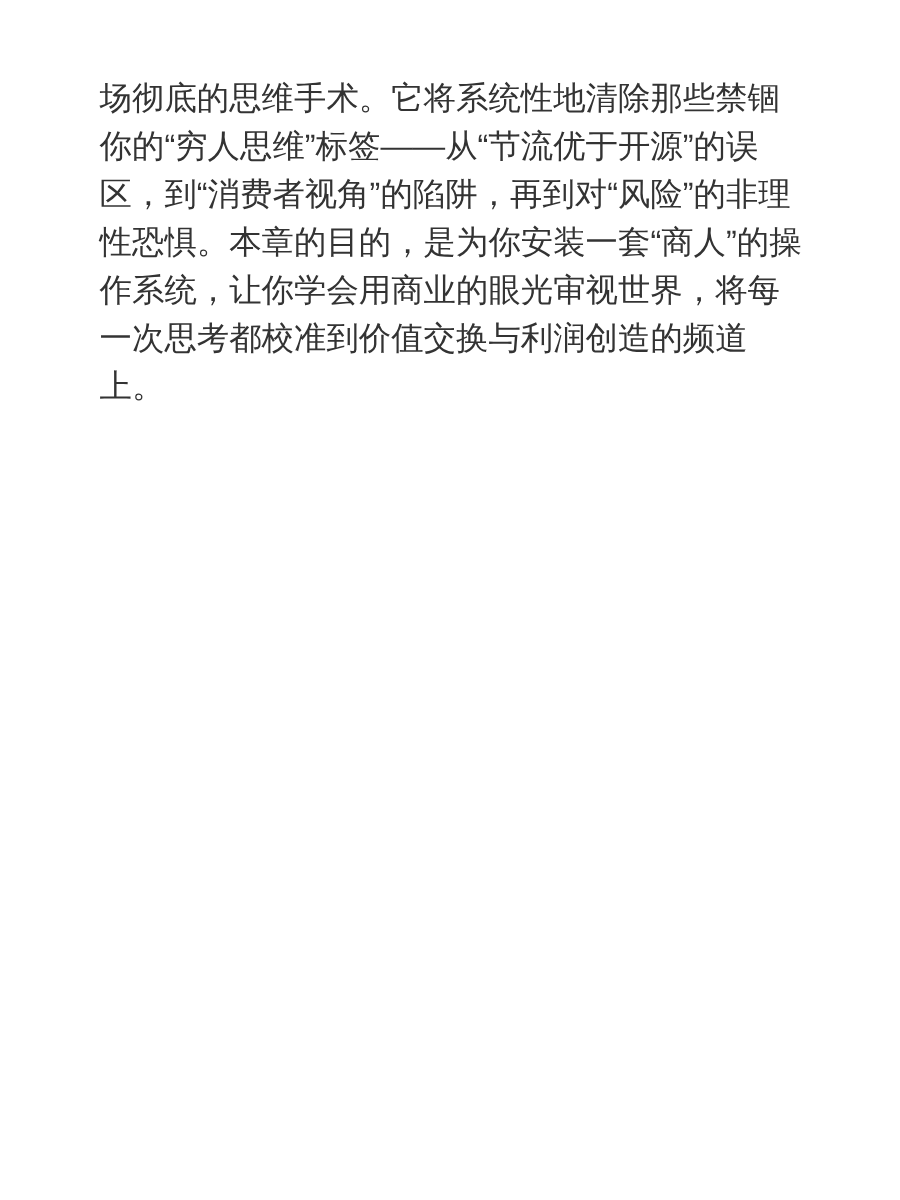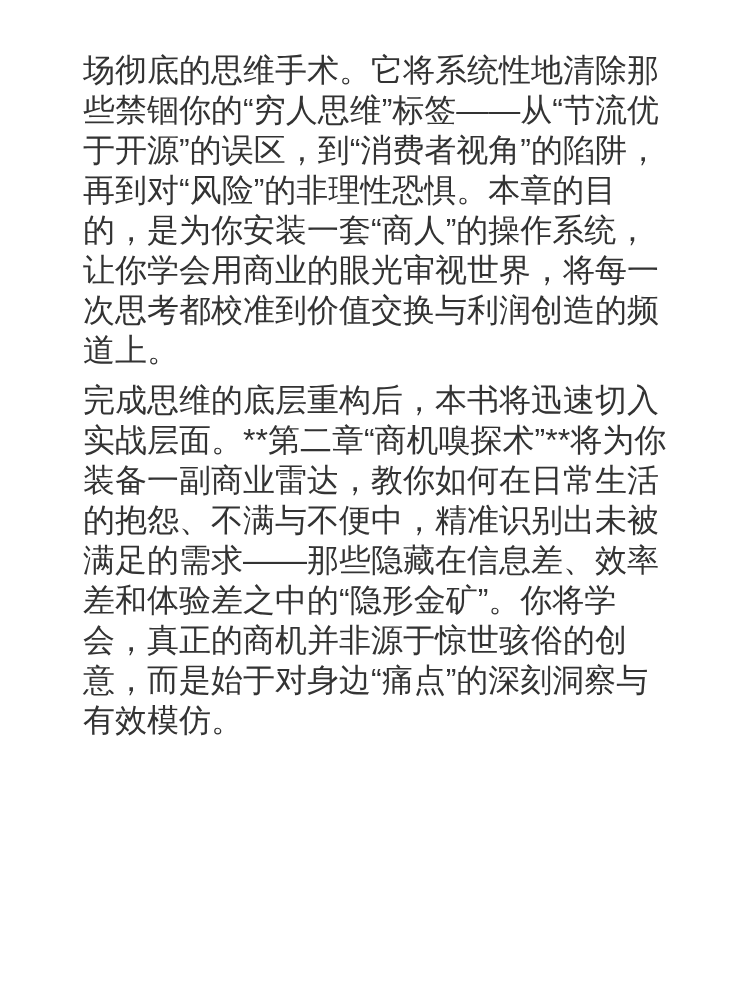--- a/index.html
+++ b/index.html
@@ -15,29 +15,28 @@
   }
   .page {
     box-sizing: border-box;
     width: 750px;
     height: 1000px;
     padding: 50px 82px 0 83px;
     background: #ffffff;
   }
   .para {
     width: 585px;
-    margin: 0 0 10px 0;
-    font-size: 32px;
+    margin: 12px 0 10px 0;
+    font-size: 27px;
     line-height: 40px;
     color: #333333;
     text-align: left;
     letter-spacing: 0;
     word-break: break-word;
     overflow-wrap: break-word;
   }
 </style>
 </head>
 <body>
 
 <main class="page">
   <p class="para">场彻底的思维手术。它将系统性地清除那些禁锢你的“穷人思维”标签——从“节流优于开源”的误区，到“消费者视角”的陷阱，再到对“风险”的非理性恐惧。本章的目的，是为你安装一套“商人”的操作系统，让你学会用商业的眼光审视世界，将每一次思考都校准到价值交换与利润创造的频道上。</p>
-  <p class="para">完成思维的底层重构后，本书将迅速切入实战层面。**第二章“商机嗅探术”**将为你装备一副商业雷达，教你如何在日常生活的抱怨、不满与不便中，精准识别出未被满足的需求——那些隐藏在信息差、效率差和体验差之中的“隐形金矿”。你将学会，真正的商机并非源于惊世骇俗的创意，而是始于对身边“痛点”的深刻洞察与有效模仿。</p>
 </main>
 
 </body></html>

